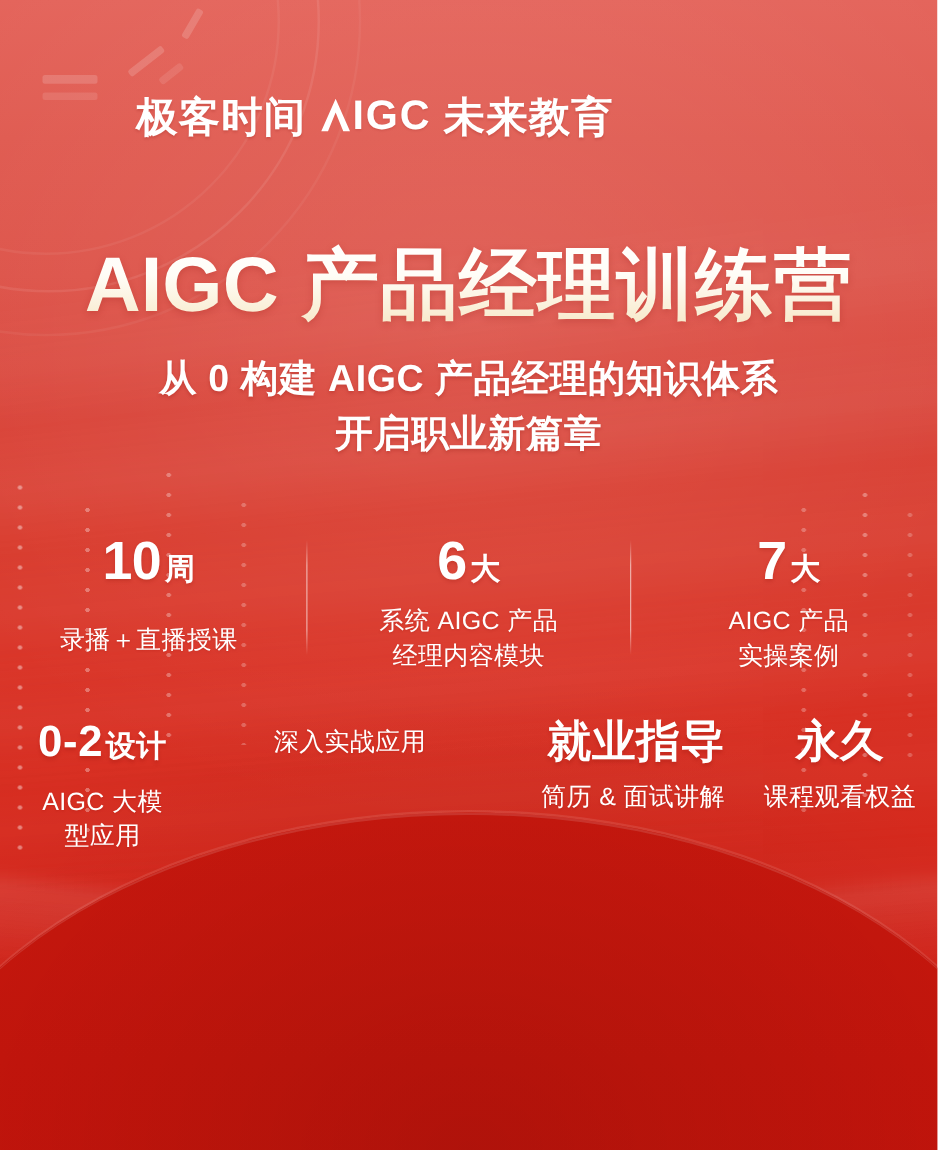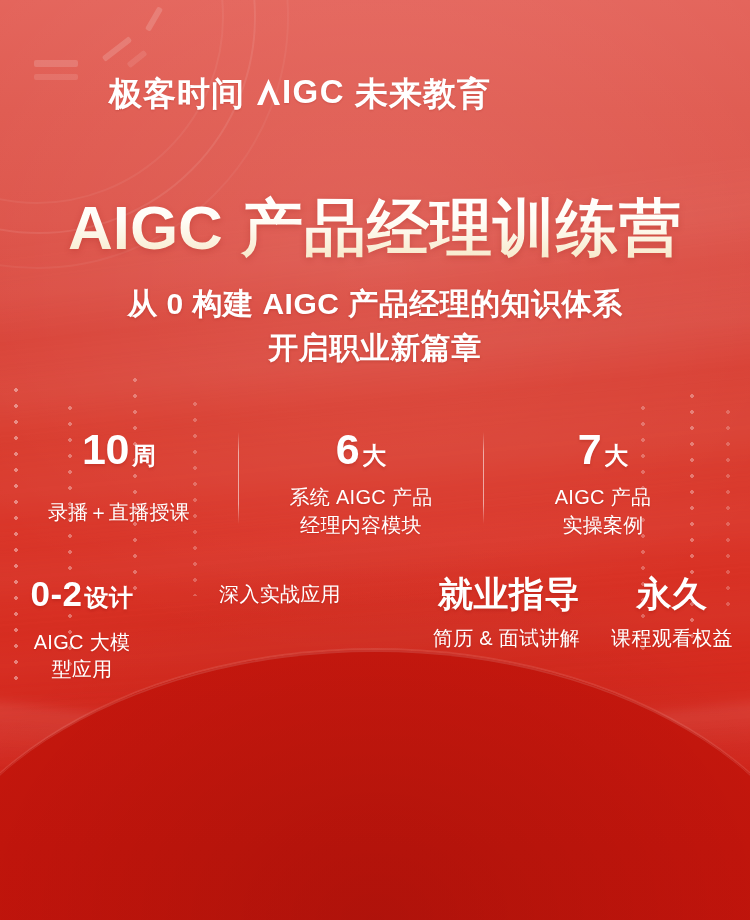--- a/index.html
+++ b/index.html
@@ -190,21 +190,21 @@
   }
 
   
   .stats {
     position: absolute;
     top: 424px;
     left: 0;
     width: 750px;
     display: flex;
     align-items: flex-start;
-    justify-content: flex-start;
+    justify-content: space-between;
   }
   .stat {
     flex: 0 0 auto;
     text-align: center;
     color: #ffffff;
     padding: 0 6px;
   }
   .stat.s1 { width: 226px; }
   .stat.s2 { width: 232px; }
   .stat.s3 { width: 226px; }

